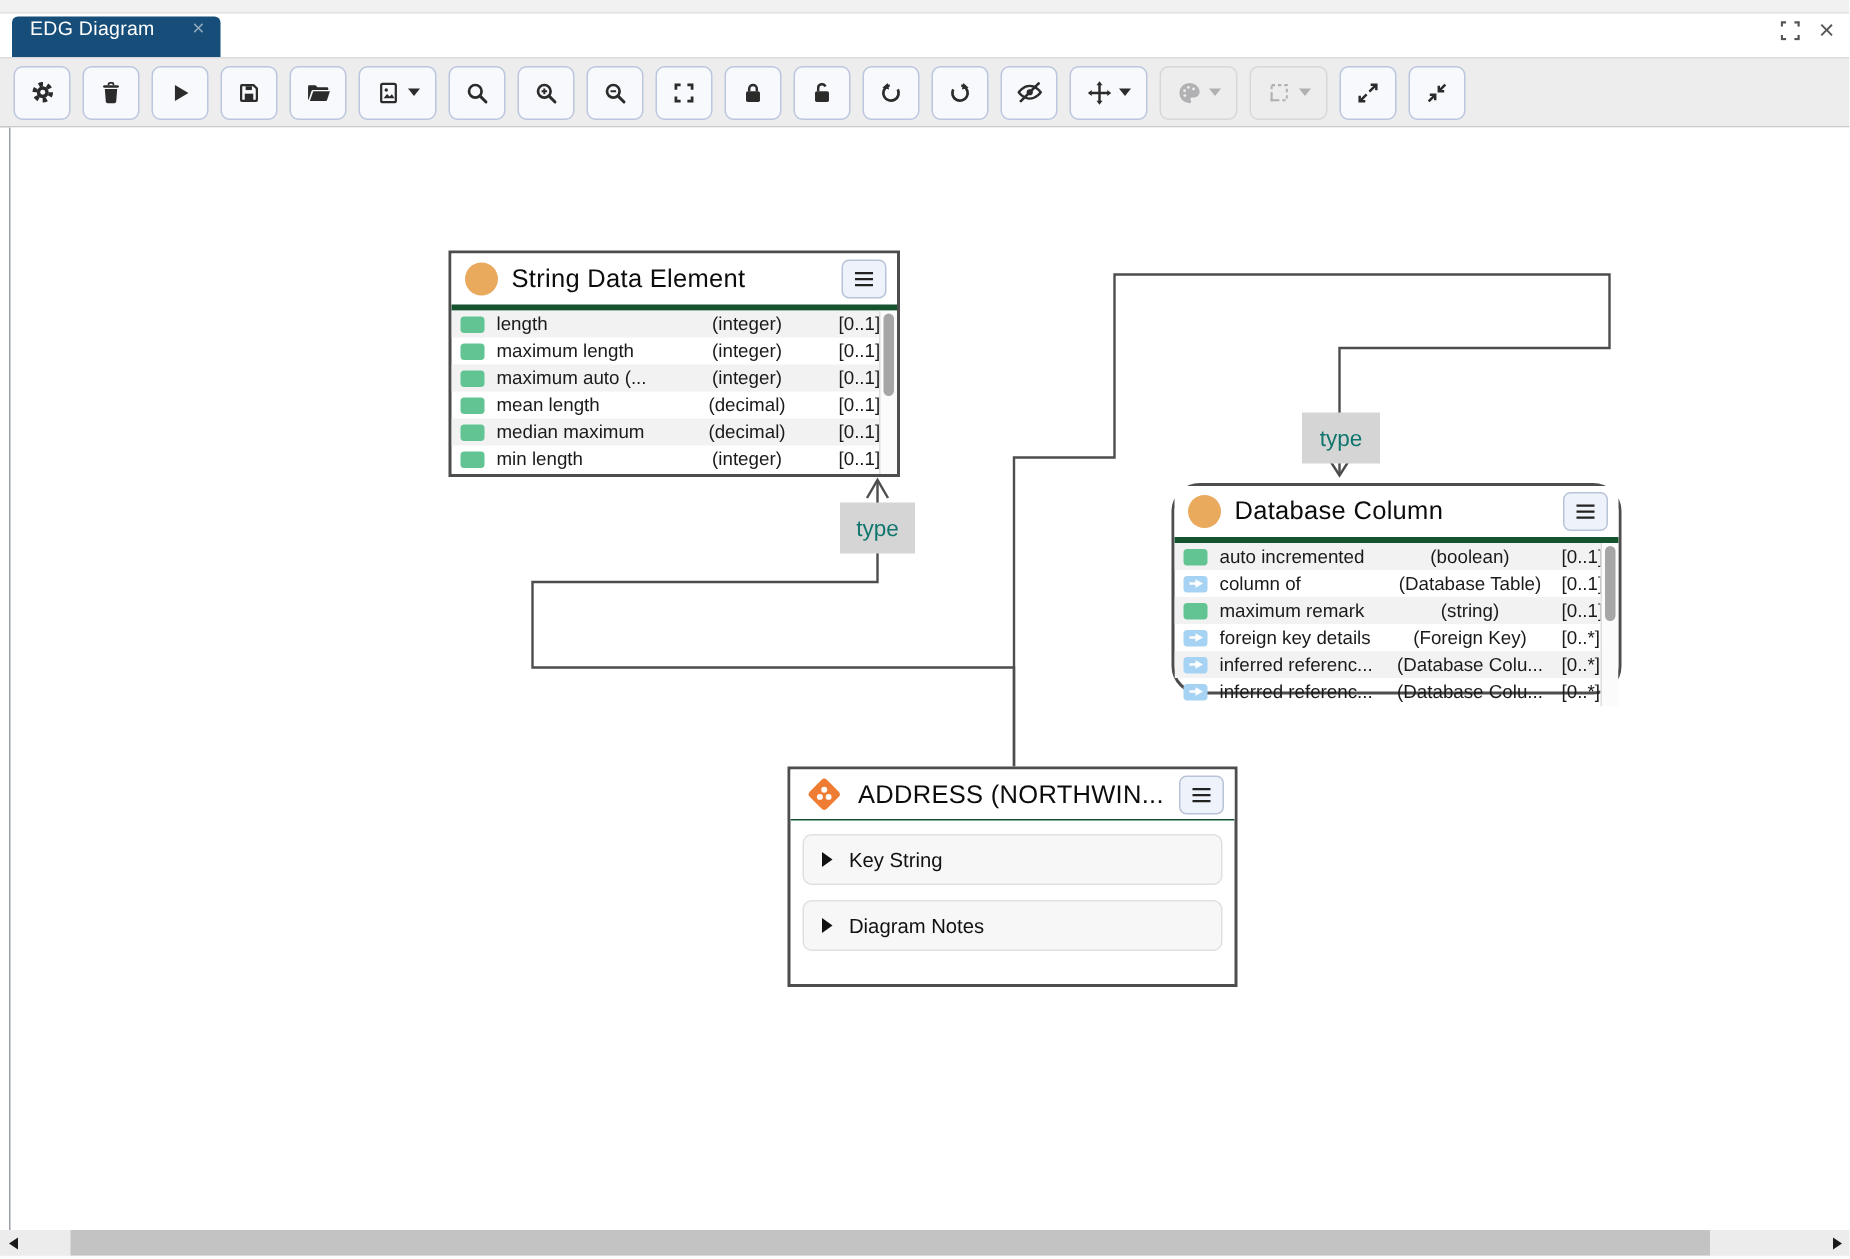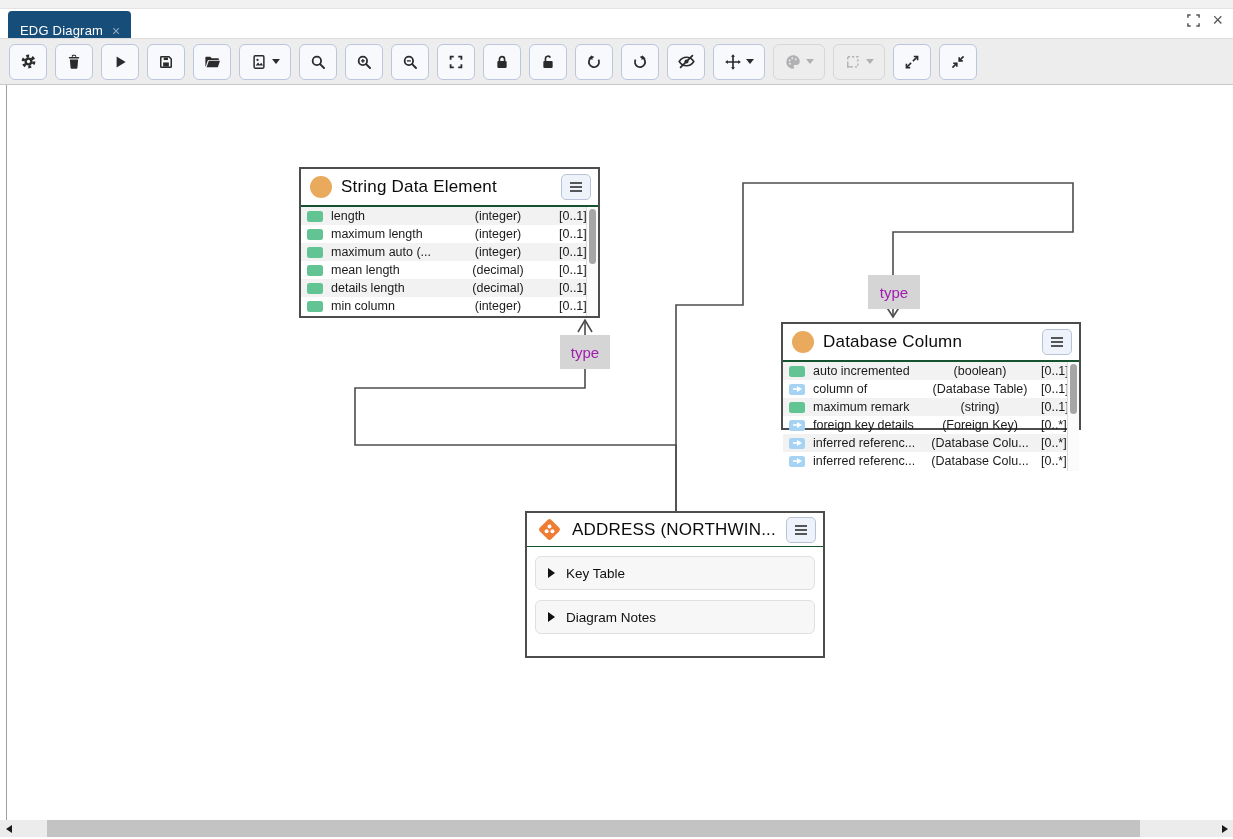--- a/index.html
+++ b/index.html
@@ -8,21 +8,21 @@
   .app { position:relative; width:1233px; height:839px; background:#fff; }
 
   
   .top-strip { position:absolute; left:0; top:0; width:100%; height:9px;
     background:#f1f1f2; border-bottom:1px solid #e3e3e5; }
 
   
   .tab-bar { position:absolute; left:0; top:10px; width:100%; height:28px; background:#fff; }
   .tab { position:absolute; left:8px; bottom:0; height:27px; min-width:118px;
     background:#174e79; color:#fff; border-radius:4px 4px 0 0;
-    display:flex; align-items:flex-end; gap:9px; padding:0 10px 0 12px;
+    display:flex; align-items:flex-start; gap:25px; padding:0 10px 0 12px;
     font-size:13px; letter-spacing:.2px; cursor:pointer; }
   .tab-close { color:#92a9bd; font-size:14px; line-height:1; cursor:pointer; }
   .panel-controls { position:absolute; right:10px; top:4px; display:flex; align-items:center; gap:12px; }
   .panel-controls .pc { display:flex; align-items:center; cursor:pointer; color:#555; }
   .pc-close { font-size:18px; line-height:13px; }
 
   
   .toolbar { position:absolute; left:0; top:38px; width:100%; height:47px;
     background:#ededee; border-top:1px solid #dcdcde; border-bottom:1px solid #c9c9cc;
     display:flex; align-items:center; gap:8px; padding:0 0 0 9px; }
@@ -33,26 +33,26 @@
   .tb svg { display:block; }
   .caret { width:0; height:0; border-left:4px solid transparent; border-right:4px solid transparent;
     border-top:5px solid #2b2b2b; }
   .tb-disabled { background:#ededee; border-color:#d7d7da; cursor:default; }
   .tb-disabled .caret { border-top-color:#b1b1b4; }
 
   
   .canvas { position:absolute; left:6px; top:85px; width:1227px; height:735px;
     background:#fff; border-left:1px solid #9aa0a6; overflow:hidden; }
   .edges { position:absolute; left:0; top:0; }
-  .edge-label { position:absolute; background:#d5d5d5; color:#a21caf; font-size:15px;
+  .edge-label { position:absolute; background:#d5d5d5; color:#0f766e; font-size:15px;
     display:flex; align-items:center; justify-content:center; cursor:pointer; }
 
   .node { position:absolute; background:#fff; border:2px solid #4d4d4d; cursor:move; }
   .node-header { height:38px; display:flex; align-items:center; gap:9px; padding:0 7px 0 9px;
-    border-bottom:2px solid #14532d; background:#fff; }
+    border-bottom:4px solid #14532d; background:#fff; }
   .hdr-sm { height:34px; border-bottom-width:1px; }
   .circle-icon { width:22px; height:22px; border-radius:50%; background:#e9aa5e; flex:none; }
   .node-title { flex:1; font-size:17px; color:#0c0c0c; letter-spacing:.2px;
     white-space:nowrap; overflow:hidden; }
   .node-menu { width:30px; height:26px; flex:none; background:#eef2fb; border:1px solid #b9c3d8;
     border-radius:5px; display:flex; align-items:center; justify-content:center; cursor:pointer; }
 
   .node-body { position:relative; display:flex; align-items:stretch; height:109px; overflow:hidden; }
   .rows { flex:1; min-width:0; }
   .row { height:18px; display:flex; align-items:center; gap:8px; padding:0 5px 0 6px;
@@ -346,38 +346,38 @@
               <span class="row-card">[0..1]</span>
             </div>
             <div class="row">
               <span class="row-icon ri-attribute"></span>
               <span class="row-name">mean length</span>
               <span class="row-type">(decimal)</span>
               <span class="row-card">[0..1]</span>
             </div>
             <div class="row">
               <span class="row-icon ri-attribute"></span>
-              <span class="row-name">details length</span>
+              <span class="row-name">median maximum</span>
               <span class="row-type">(decimal)</span>
               <span class="row-card">[0..1]</span>
             </div>
             <div class="row">
               <span class="row-icon ri-attribute"></span>
-              <span class="row-name">min column</span>
+              <span class="row-name">min length</span>
               <span class="row-type">(integer)</span>
               <span class="row-card">[0..1]</span>
             </div>
           </div>
         <div class="node-scrollbar">
           <div class="node-thumb" style="top:2px; height:55px;"></div>
         </div>
       </div>
     </div>
 
-    <div class="node" style="left:774px; top:237px; width:300px; height:108px;">
+    <div class="node" style="left:774px; top:237px; width:300px; height:141px;border-radius:19px;">
       <div class="node-header">
         <span class="circle-icon"></span>
         <span class="node-title">Database Column</span>
         <span class="node-menu">
           <svg width="14" height="12" viewBox="0 0 14 12">
               <path d="M1 2h12M1 6h12M1 10h12" stroke="#222" stroke-width="1.5"></path>
             </svg>
         </span>
       </div>
       <div class="node-body">
@@ -458,21 +458,21 @@
         <span class="node-title">ADDRESS (NORTHWIN...</span>
         <span class="node-menu">
           <svg width="14" height="12" viewBox="0 0 14 12">
               <path d="M1 2h12M1 6h12M1 10h12" stroke="#222" stroke-width="1.5"></path>
             </svg>
         </span>
       </div>
       <div class="sections" id="address-sections">
           <div class="section">
             <span class="tri-right"></span>
-            <span>Key Table</span>
+            <span>Key String</span>
           </div>
           <div class="section">
             <span class="tri-right"></span>
             <span>Diagram Notes</span>
           </div>
         </div>
     </div>
 
   </div>
 

